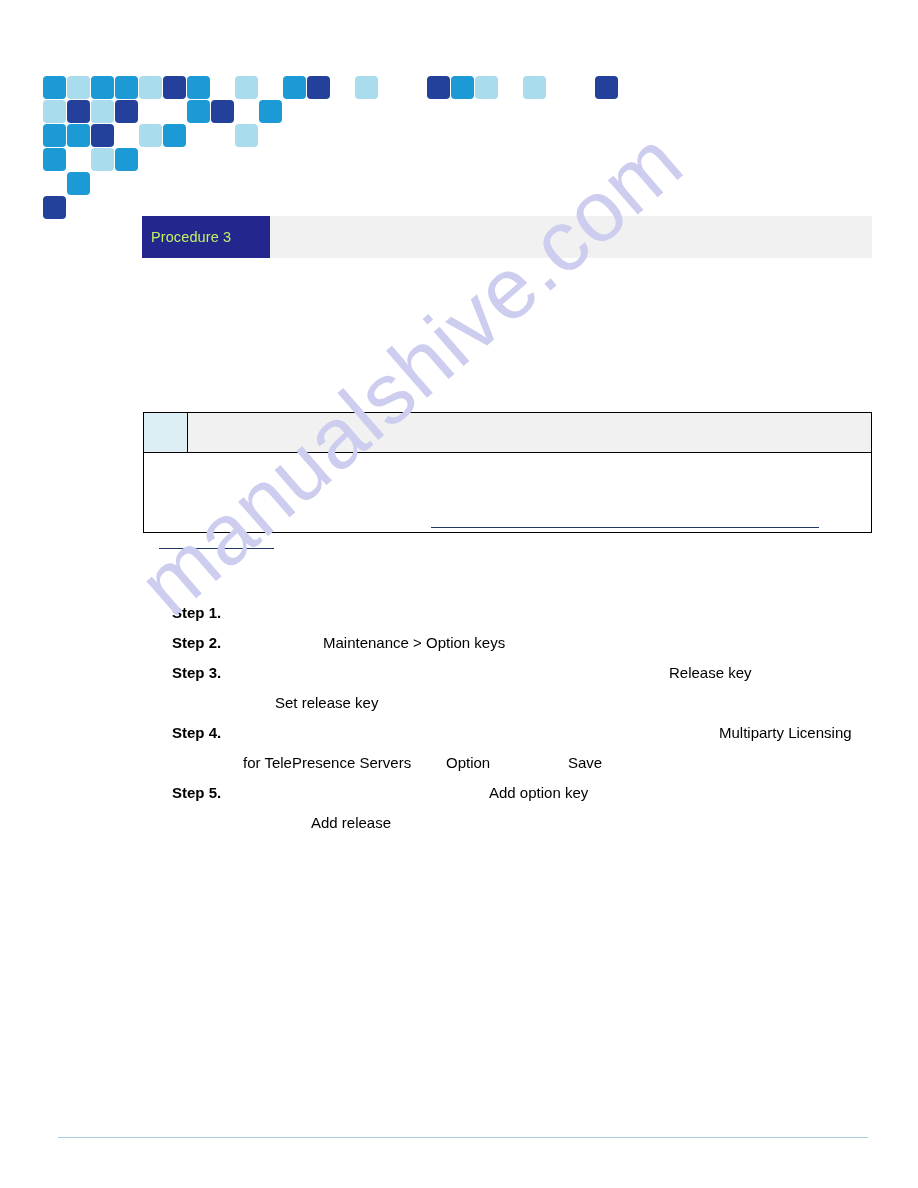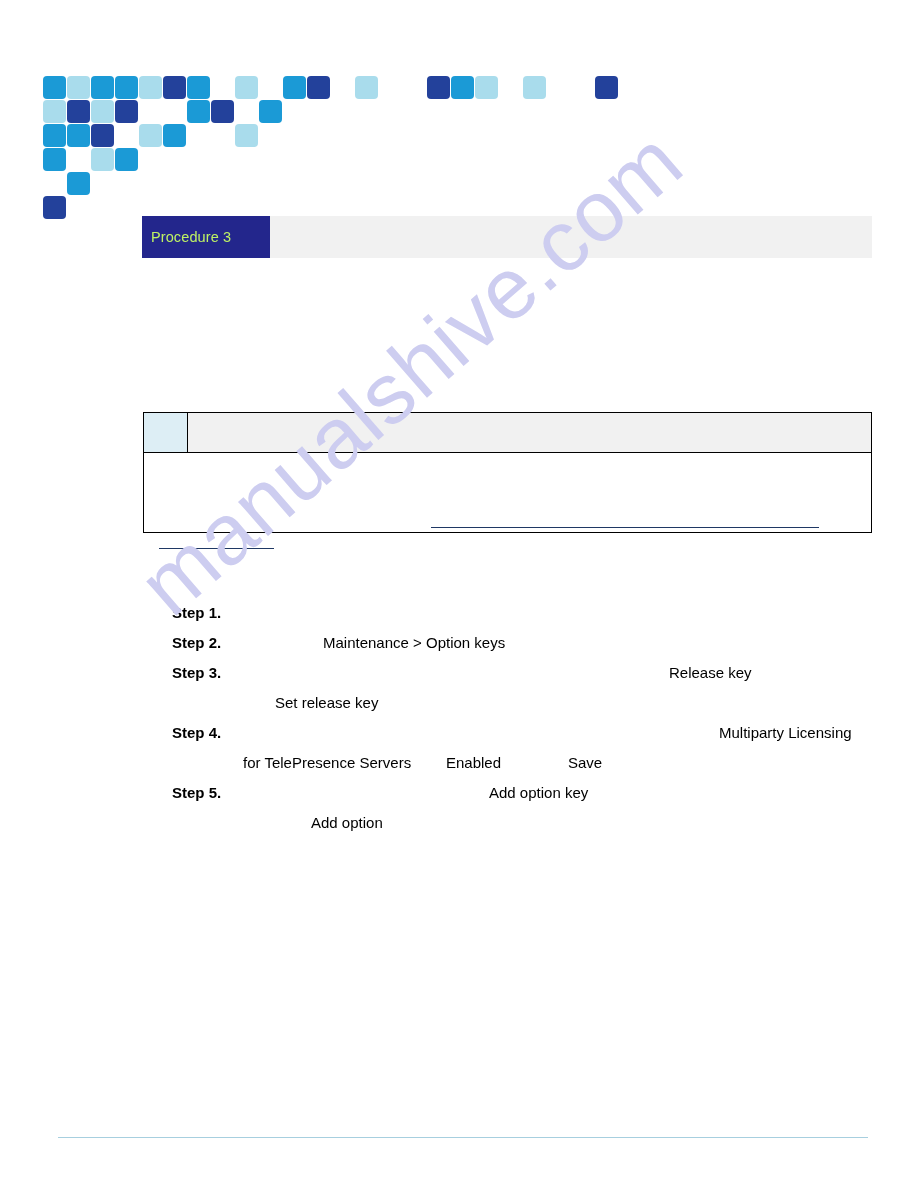--- a/index.html
+++ b/index.html
@@ -235,27 +235,27 @@
       </div>
       <div class="step-row" style="position: absolute; left: 0px; top: 60px; width: 918px;">
         <div class="step-label" style="top: 0px;">Step 3.</div>
         <div class="step-frag" style="left: 669px; top: 0px;">Release key</div>
         <div class="step-frag" style="left: 275px; top: 30px;">Set release key</div>
       </div>
       <div class="step-row" style="position: absolute; left: 0px; top: 120px; width: 918px; padding-left: 40px;">
         <div class="step-label" style="top: 0px;">Step 4.</div>
         <div class="step-frag" style="left: 719px; top: 0px;">Multiparty Licensing</div>
         <div class="step-frag" style="left: 243px; top: 30px;">for TelePresence Servers</div>
-        <div class="step-frag" style="left: 446px; top: 30px;">Enabled</div>
+        <div class="step-frag" style="left: 446px; top: 30px;">Option</div>
         <div class="step-frag" style="left: 568px; top: 30px;">Save</div>
       </div>
       <div class="step-row" style="position: absolute; left: 0px; top: 180px; width: 768px;">
         <div class="step-label" style="top: 0px;">Step 5.</div>
         <div class="step-frag" style="left: 489px; top: 0px;">Add option key</div>
-        <div class="step-frag" style="left: 311px; top: 30px;">Add option</div>
+        <div class="step-frag" style="left: 311px; top: 30px;">Add release</div>
       </div>
     </div>
 
   <div id="footer-rule"></div>
 
   <div id="watermark">manualshive.com</div>
 
 </div>
 
 </body></html>

